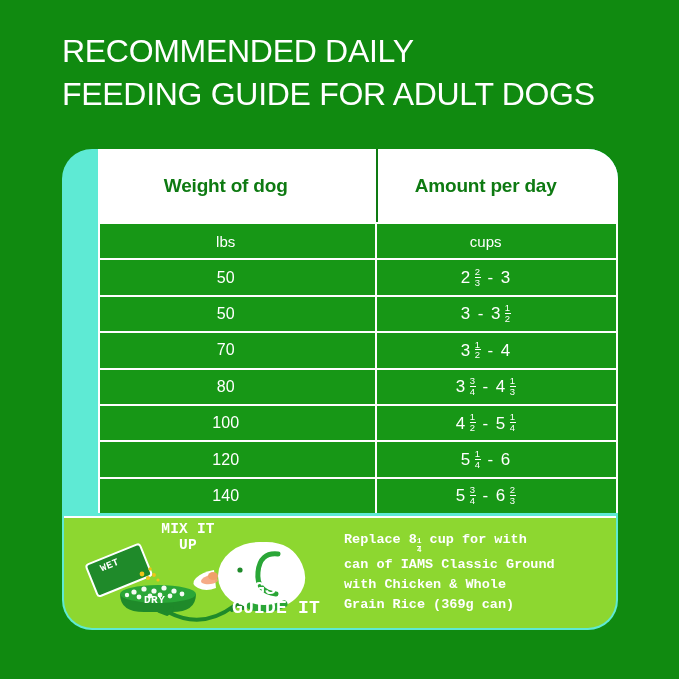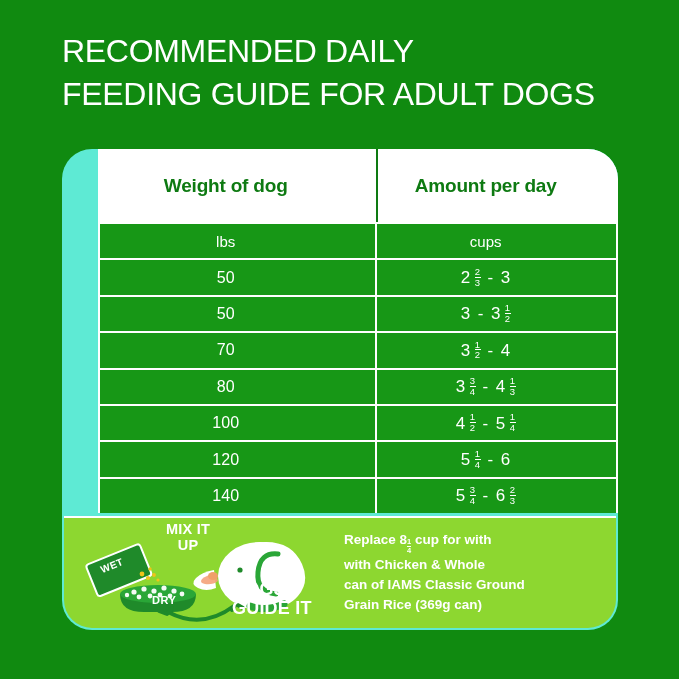--- a/index.html
+++ b/index.html
@@ -145,20 +145,21 @@
     right: 2px;
     bottom: 2px;
     height: 112px;
     background: #8dd730;
     border-radius: 0 0 28px 28px;
     border-top: 2px solid #ffffff;
     display: flex;
     align-items: center;
     box-sizing: border-box;
     overflow: hidden;
+    font-family: Liberation Mono, monospace;
   }
   .footer-left {
     width: 280px;
     height: 100%;
     position: relative;
   }
   .footer-right {
     flex: 1;
     color: #ffffff;
     font-size: 13.5px;
@@ -416,33 +417,33 @@
         </g>
       </svg>
 
       <div class="mix-text">
         <span>MIX IT</span>
         <span>UP</span>
       </div>
 
       <div style="position:absolute;left:36px;top:42px;transform:rotate(-22deg);color:#ffffff;font-size:10px;font-weight:bold;letter-spacing:0.5px;">WET</div>
 
-      <div style="position:absolute;left:88px;top:76px;color:#ffffff;font-size:11px;font-weight:bold;letter-spacing:0.5px;">DRY</div>
+      <div style="position:absolute;left:80px;top:76px;color:#ffffff;font-size:11px;font-weight:bold;letter-spacing:0.5px;">DRY</div>
 
       <div class="dogs-text">
         <span>DOGS</span>
         <span>GUIDE IT</span>
       </div>
     </div>
 
     <div class="footer-right">
       <span class="fline">
         <span>Replace 8</span><span class="frac-sm">
             <span class="num">1</span>
             <span class="den">4</span>
           </span><span> cup for with</span>
       </span>
+      <span class="fline">can of IAMS Classic Ground</span>
       <span class="fline">with Chicken &amp; Whole</span>
-      <span class="fline">can of IAMS Classic Ground</span>
       <span class="fline">Grain Rice (369g can)</span>
     </div>
   </div>
 </div>
 
 </body></html>

